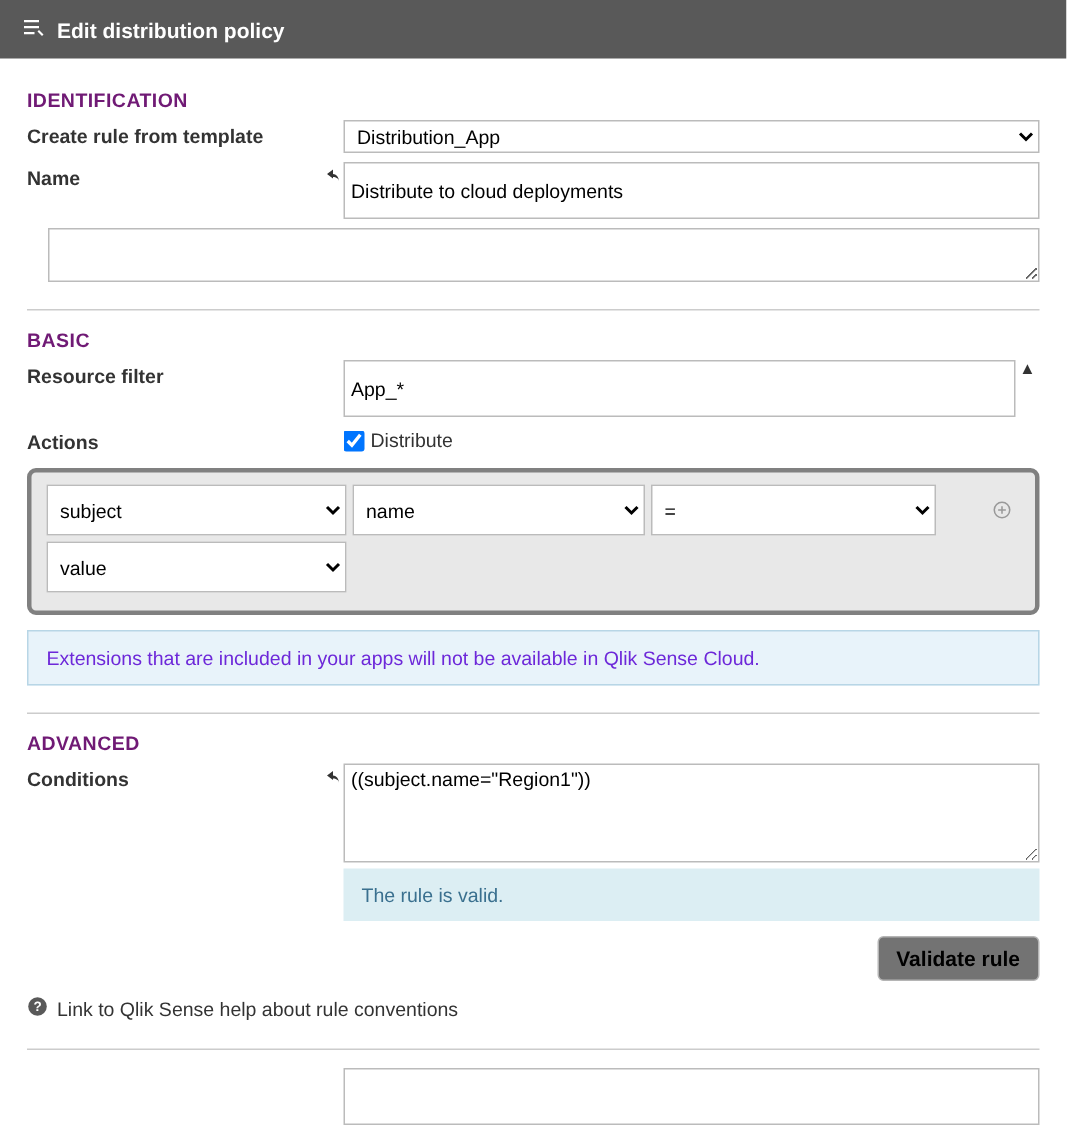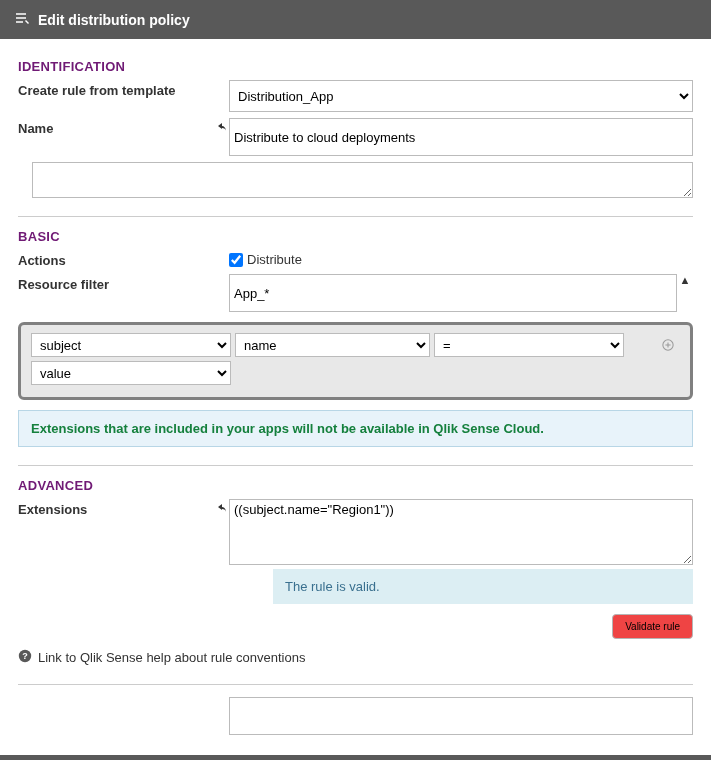--- a/index.html
+++ b/index.html
@@ -54,21 +54,21 @@
   }
   
   select, input[type=text], textarea {
     width: 100%;
     padding: 2px 4px;
     border: 1px solid #bbb;
     font-size: 13px;
     font-family: inherit;
     background: #fff;
   }
-  select { height: 32px; }
+  select { height: 22px; }
   input[type=text] { height: 38px; }
   textarea { resize: both; }
   
   .checkbox-wrap { padding-top: 2px; padding-left: 0px; }
   input[type=checkbox] { width: 14px; height: 14px; vertical-align: middle; }
   
   .divider {
     border: none;
     border-top: 1px solid #ccc;
     margin: 18px 0 12px 0;
@@ -94,65 +94,64 @@
     background: #e8e8e8;
     padding: 8px 10px;
     position: relative;
   }
   .rule-line {
     display: flex;
     gap: 4px;
     margin-bottom: 4px;
     align-items: center;
   }
-  .rule-line select { height: 24px; }
+  .rule-line select { height: 34px; }
   .rule-line .sel-subject { width: 200px; }
   .rule-line .sel-attr    { width: 195px; }
   .rule-line .sel-op      { width: 190px; }
   .rule-line .sel-valtype { width: 200px; }
   .rule-line .inp-value   { width: 360px; }
   .plus-btn {
     width: 18px; height: 18px;
     display: inline-flex; align-items: center; justify-content: center;
     cursor: pointer;
     color: #888;
     margin-left: auto;
     padding-right: 6px;
   }
   
   .info-bar {
     margin-top: 10px;
     border: 1px solid #b8d6e6;
     background: #e8f3fa;
-    color: #15803d;
+    color: #6d28d9;
     padding: 10px 12px;
     font-size: 13px;
-    font-weight: bold;
   }
   
   .valid-bar {
     margin-top: 4px;
     background: #dceef3;
     color: #3a708f;
     padding: 10px 12px;
     font-size: 13px;
   }
   
   .validate-row {
     display: flex;
     justify-content: flex-end;
     margin-top: 10px;
   }
   .validate-btn {
-    background: #ef4444;
+    background: #737373;
     border: 1px solid #b5b5b5;
     border-radius: 4px;
     padding: 6px 12px;
-    font-weight: normal;
-    font-size: 10px;
+    font-weight: bold;
+    font-size: 14px;
     cursor: pointer;
   }
   
   .help-row {
     display: flex;
     align-items: center;
     margin-top: 10px;
     color: #333;
     font-size: 13px;
   }
@@ -220,36 +219,36 @@
       <div class="indicator"></div>
       <textarea rows="2" style=""></textarea>
     </div>
   </div>
 
   <hr class="divider">
 
   <div class="section-title">BASIC</div>
 
   <div class="row">
+    <div class="label">Resource filter</div>
+    <div class="field filter-row">
+      <div class="indicator"></div>
+      <input type="text" value="App_*" style="">
+      <div class="filter-caret">▲</div>
+    </div>
+  </div>
+
+  <div class="row">
     <div class="label">Actions</div>
     <div class="field">
       <div class="indicator"></div>
       <div class="actions-inline">
         <input type="checkbox" checked="" style="">
         <span>Distribute</span>
       </div>
-    </div>
-  </div>
-
-  <div class="row">
-    <div class="label">Resource filter</div>
-    <div class="field filter-row">
-      <div class="indicator"></div>
-      <input type="text" value="App_*" style="">
-      <div class="filter-caret">▲</div>
     </div>
   </div>
 
   <div class="rule-builder">
     <div class="rule-line">
       <select class="sel-subject"><option>subject</option></select>
       <select class="sel-attr"><option>name</option></select>
       <select class="sel-op"><option>=</option></select>
       <span class="plus-btn">
         <svg width="14" height="14" viewBox="0 0 14 14">
@@ -265,31 +264,31 @@
 
   <div class="info-bar">
     <span>Extensions that are included in your apps will not be available in Qlik Sense Cloud.</span>
   </div>
 
   <hr class="divider">
 
   <div class="section-title">ADVANCED</div>
 
   <div class="row">
-    <div class="label">Extensions</div>
+    <div class="label">Conditions</div>
     <div class="field" style="flex-direction:column;">
       <div style="display:flex; width:100%;">
         <div class="indicator">
           <svg width="12" height="12" viewBox="0 0 12 12">
               <path d="M6 2L2 5l4 3V7c2 0 4 1 4 3 0-3-2-5-4-5V2z" fill="#333"></path>
             </svg>
         </div>
         <textarea rows="4" style="">((subject.name="Region1"))</textarea>
       </div>
-      <div style="display:flex; width:100%;gap:44px;">
+      <div style="display:flex; width:100%;">
         <div class="indicator"></div>
         <div class="valid-bar" style="flex:1;">
           <span>The rule is valid.</span>
         </div>
       </div>
     </div>
   </div>
 
   <div class="validate-row">
     <button class="validate-btn">Validate rule</button>

